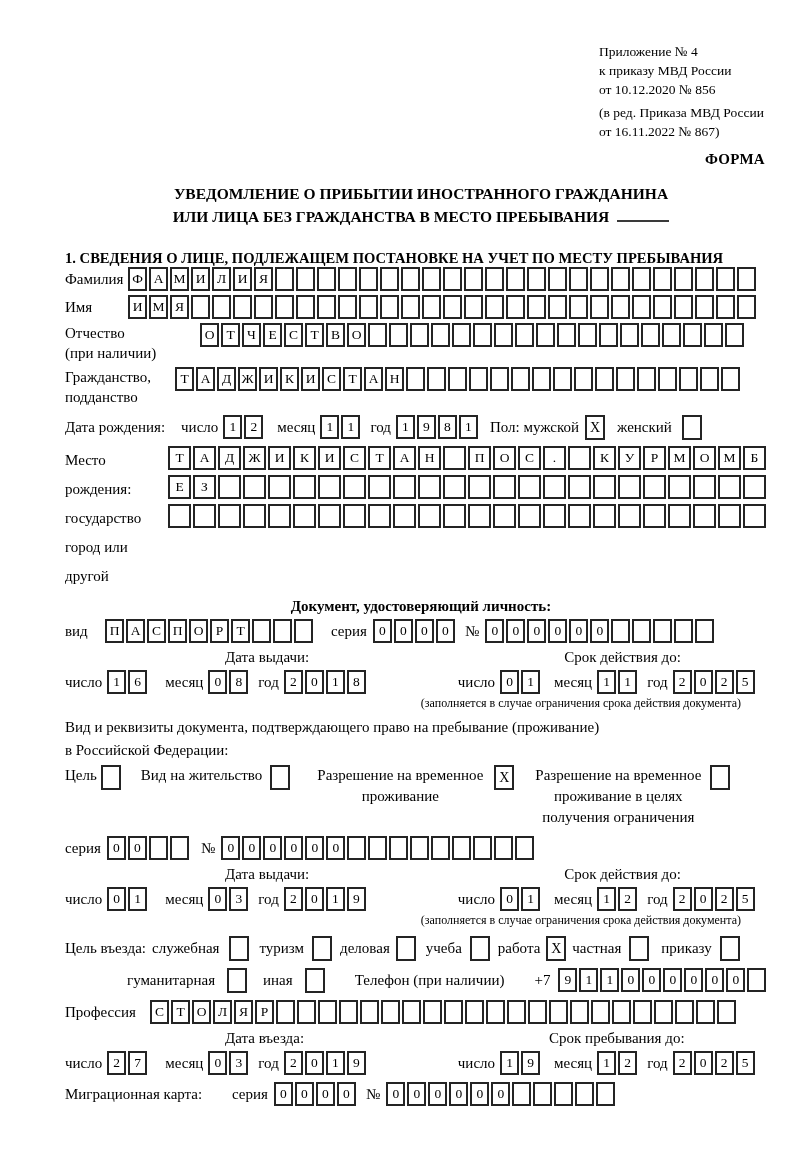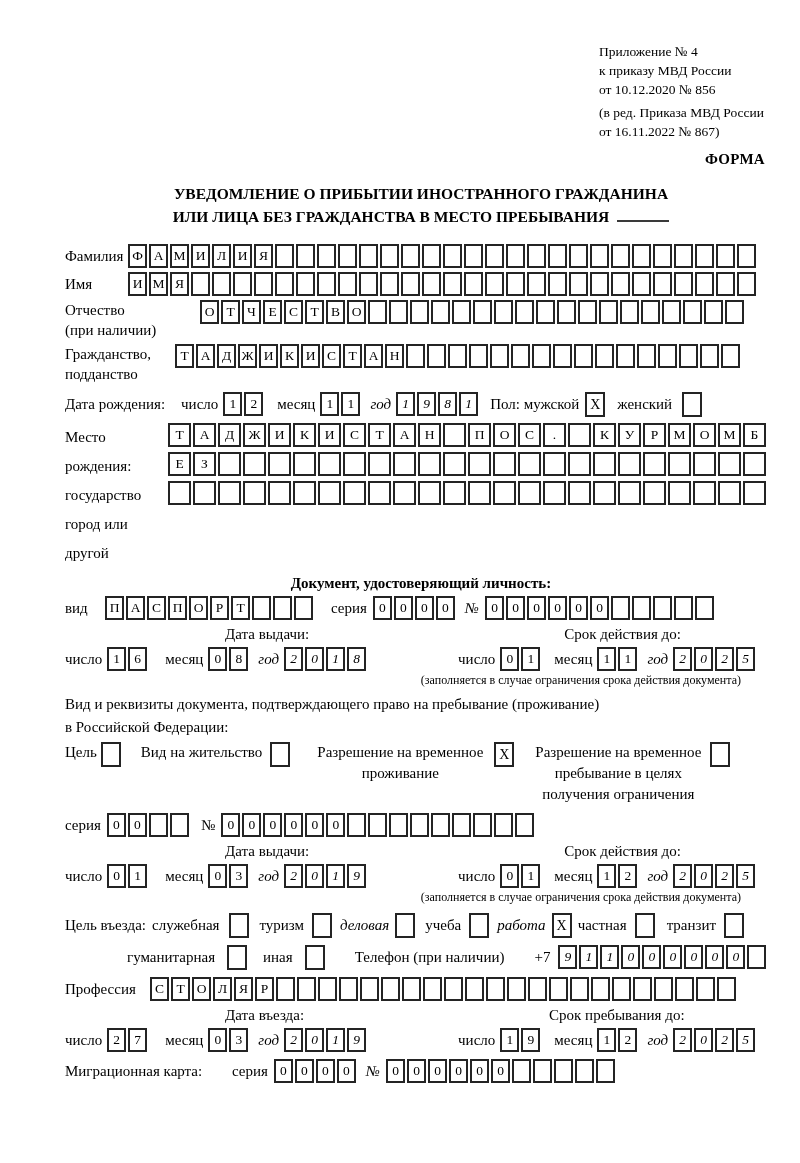--- a/index.html
+++ b/index.html
@@ -28,21 +28,21 @@
     font-size:13.5px; flex:none; background:#fff;
   }
   .p25 .cell { width:23px; }
   .lbl { line-height:24px; flex:none; }
   .lbl2 { line-height:20px; flex:none; }
   .small { font-size:12px; }
 
   .w63 { width:63px; } .w135 { width:135px; } .w110 { width:110px; }
   .w103 { width:103px; } .w40 { width:40px; } .w85 { width:85px; } .w145 { width:145px; }
 
-  .ml6{margin-left:6px;} .ml8{margin-left:8px;font-style:italic;} .ml10{margin-left:10px;} .ml12{margin-left:12px;}
+  .ml6{margin-left:6px;} .ml8{margin-left:8px;} .ml10{margin-left:10px;} .ml12{margin-left:12px;}
   .ml16{margin-left:16px;} .ml20{margin-left:20px;} .ml24{margin-left:24px;} .ml30{margin-left:30px;}
   .mr6{margin-right:6px;}
 
   .dg { display:flex; align-items:center; }
   .dg .dlbl { margin-right:5px; line-height:24px; }
 
   .dates-h { margin-top:6px; }
   .dates-h .dh1 { margin-left:160px; }
   .dates-h .dh2 { margin-left:255px; }
   .dgright { margin-left:90px; }
@@ -73,22 +73,23 @@
     <div class="grp2">(в ред. Приказа МВД России</div>
     <div>от 16.11.2022 № 867)</div>
   </div>
   <div class="forma">ФОРМА</div>
 
   <div class="title">
     <div>УВЕДОМЛЕНИЕ О ПРИБЫТИИ ИНОСТРАННОГО ГРАЖДАНИНА</div>
     <div><span>ИЛИ ЛИЦА БЕЗ ГРАЖДАНСТВА В МЕСТО ПРЕБЫВАНИЯ</span><span class="blank"></span></div>
   </div>
 
-
-  <div class="row" style="margin-top:16px;">
+  <div class="sec-heading">1. СВЕДЕНИЯ О ЛИЦЕ, ПОДЛЕЖАЩЕМ ПОСТАНОВКЕ НА УЧЕТ ПО МЕСТУ ПРЕБЫВАНИЯ</div>
+
+  <div class="row" style="margin-top:0;">
     <span class="lbl w63">Фамилия</span>
     <span class="cells">
         <span class="cell">Ф</span>
         <span class="cell">А</span>
         <span class="cell">М</span>
         <span class="cell">И</span>
         <span class="cell">Л</span>
         <span class="cell">И</span>
         <span class="cell">Я</span>
         <span class="cell"></span>
@@ -449,21 +450,21 @@
     <span class="opt ml24">
       <span class="opt-label" style="width:172px;">
         <div>Разрешение на временное</div>
         <div>проживание</div>
       </span>
       <span class="checkbox">X</span>
     </span>
     <span class="opt ml20">
       <span class="opt-label" style="width:168px;">
         <div>Разрешение на временное</div>
-        <div>пребывание в целях</div>
+        <div>проживание в целях</div>
         <div>получения ограничения</div>
       </span>
       <span class="checkbox"></span>
     </span>
   </div>
 
   <div class="row" style="margin-top:8px;">
     <span class="lbl mr6">серия</span>
     <span class="cells">
         <span class="cell">0</span>
@@ -551,21 +552,21 @@
     <span class="lbl ml10">туризм</span>
     <span class="checkbox ml8"></span>
     <span class="lbl ml8">деловая</span>
     <span class="checkbox ml6"></span>
     <span class="lbl ml10">учеба</span>
     <span class="checkbox ml8"></span>
     <span class="lbl ml8">работа</span>
     <span class="checkbox ml6">X</span>
     <span class="lbl ml6">частная</span>
     <span class="checkbox ml8"></span>
-    <span class="lbl ml12">транзит</span>
+    <span class="lbl ml12">приказу</span>
     <span class="checkbox ml8"></span>
   </div>
 
   <div class="row" style="margin-top:7px;">
     <span class="lbl" style="margin-left:62px;">гуманитарная</span>
     <span class="checkbox ml12"></span>
     <span class="lbl ml16">иная</span>
     <span class="checkbox ml12"></span>
     <span class="lbl ml30">Телефон (при наличии)</span>
     <span class="lbl ml30">+7</span>

